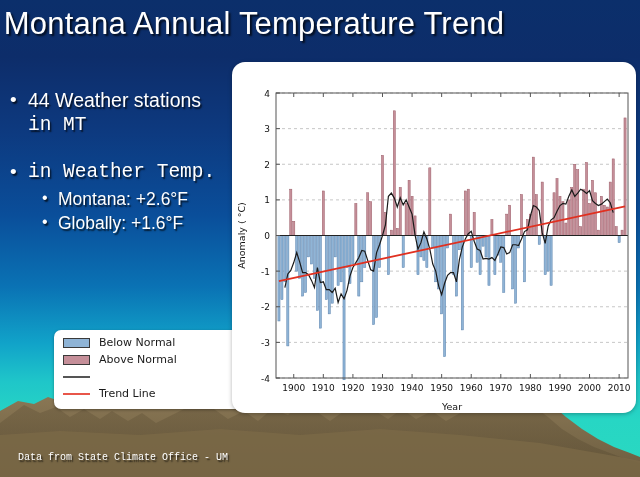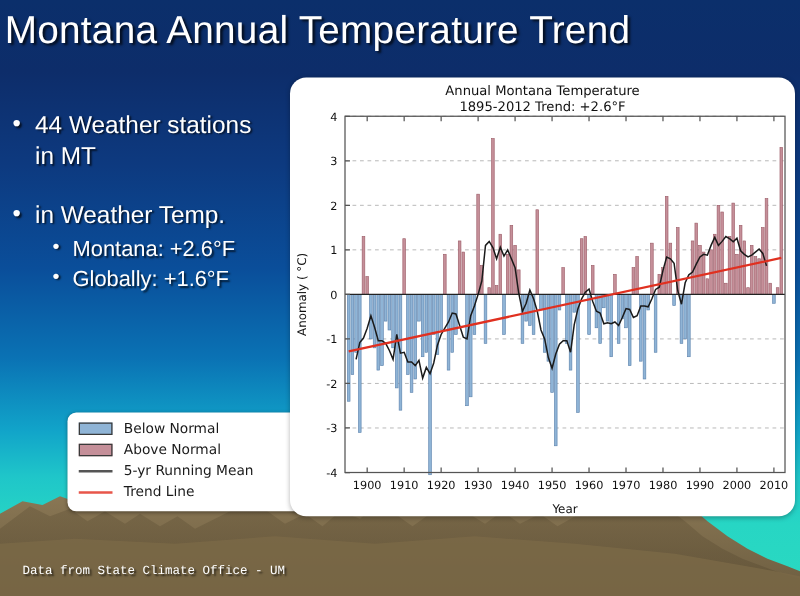--- a/index.html
+++ b/index.html
@@ -25,21 +25,21 @@
     white-space:nowrap;
   }
   
   #bullets{position:absolute;left:6px;top:88px;width:228px;color:#fff;}
   .b1{
     font-size:19.5px;line-height:25px;font-weight:400;
     text-shadow:1.5px 1.5px 1.5px rgba(0,0,0,.7);
     margin-bottom:2px;position:relative;padding-left:22px;
   }
   .b1 .dot{position:absolute;left:4px;top:-1px;font-size:19px;}
-  .b1 .ind{display:block;padding-left:0px;}
+  .b1 .ind{display:block;padding-left:0px;font-family:Liberation Mono, monospace;}
   .b2{
     font-size:17.5px;line-height:24px;font-weight:400;
     text-shadow:1.5px 1.5px 1.5px rgba(0,0,0,.7);
     position:relative;padding-left:52px;
   }
   .b2 .dot{position:absolute;left:36px;top:-1px;font-size:16px;}
   .gap{height:20px;}
   
   #legend{
     position:absolute;left:54px;top:330px;width:189px;height:79px;
@@ -130,33 +130,28 @@
     <div class="lg-row">
       <span class="lg-swatch" style="background:#8fb4d6"></span>
       <span class="lg-lbl">Below Normal</span>
     </div>
     <div class="lg-row">
       <span class="lg-swatch" style="background:#c58f99"></span>
       <span class="lg-lbl">Above Normal</span>
     </div>
     <div class="lg-row">
       <span class="lg-line" style="border-top-color:#555"></span>
-      <span class="lg-lbl">5-yr Running Mean</span>
     </div>
     <div class="lg-row">
       <span class="lg-line" style="border-top-color:#e8564a"></span>
       <span class="lg-lbl">Trend Line</span>
     </div>
   </div>
 
   <div id="chart-panel">
-    <div id="chart-title">
-      <div>Annual Montana Temperature</div>
-      <div>1895-2012 Trend: +2.6°F</div>
-    </div>
     <svg id="plot-svg" width="404" height="351" viewBox="0 0 404 351">
         <line x1="44" x2="396" y1="316" y2="316" stroke="#b9b9b9" stroke-width="0.8" stroke-dasharray="3,3"></line>
         <line x1="44" x2="396" y1="280.375" y2="280.375" stroke="#b9b9b9" stroke-width="0.8" stroke-dasharray="3,3"></line>
         <line x1="44" x2="396" y1="244.75" y2="244.75" stroke="#b9b9b9" stroke-width="0.8" stroke-dasharray="3,3"></line>
         <line x1="44" x2="396" y1="209.125" y2="209.125" stroke="#b9b9b9" stroke-width="0.8" stroke-dasharray="3,3"></line>
         <line x1="44" x2="396" y1="137.875" y2="137.875" stroke="#b9b9b9" stroke-width="0.8" stroke-dasharray="3,3"></line>
         <line x1="44" x2="396" y1="102.25" y2="102.25" stroke="#b9b9b9" stroke-width="0.8" stroke-dasharray="3,3"></line>
         <line x1="44" x2="396" y1="66.625" y2="66.625" stroke="#b9b9b9" stroke-width="0.8" stroke-dasharray="3,3"></line>
         <line x1="44" x2="396" y1="31" y2="31" stroke="#b9b9b9" stroke-width="0.8" stroke-dasharray="3,3"></line>
         <rect x="45.893109243697474" width="2.129747899159664" y="173.5" height="85.5" fill="#8fb4d6" stroke="#5b82ad" stroke-width="0.5"></rect>

